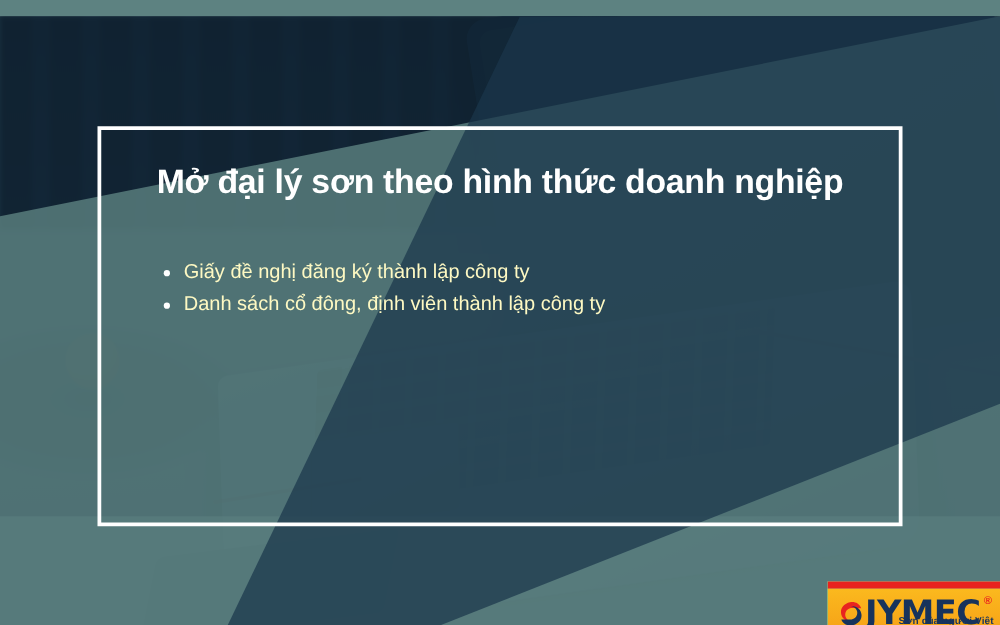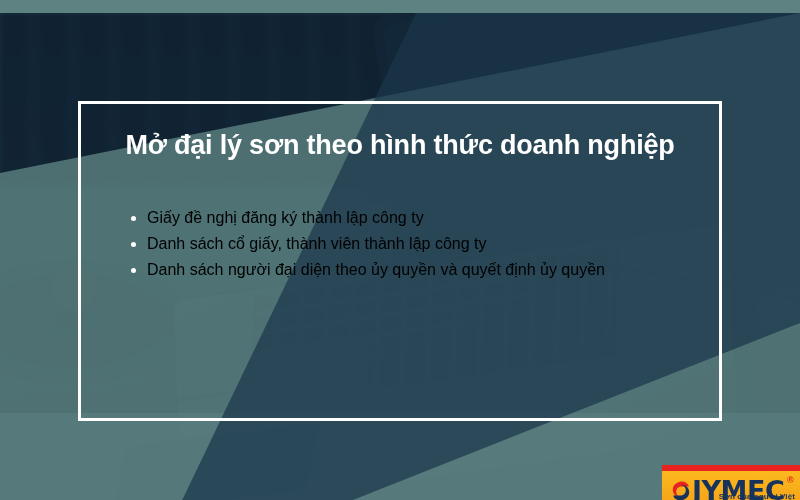--- a/index.html
+++ b/index.html
@@ -196,21 +196,21 @@
     text-align: center;
     margin-top: 6px;
     white-space: nowrap;
   }
   .bullets {
     list-style: none;
     margin: 42px 0 0 26px;
   }
   .bullets li {
     position: relative;
-    color: #000000;
+    color: #fef9c3;
     font-size: 16px;
     line-height: 26px;
     padding-left: 17px;
     white-space: nowrap;
   }
   .bullets li::before {
     content: "";
     position: absolute;
     left: 1px; top: 11px;
     width: 5px; height: 5px;
@@ -285,22 +285,21 @@
   <div class="overlay-teal"></div>
   <div class="overlay-teal-bottom"></div>
   <div class="overlay-navy-topright"></div>
 
   <div class="frame"></div>
 
   <div class="content">
     <div class="title">Mở đại lý sơn theo hình thức doanh nghiệp</div>
     <ul class="bullets">
       <li>Giấy đề nghị đăng ký thành lập công ty</li>
-      <li>Danh sách cổ giấy, thành viên thành lập công ty</li>
-      <li>Danh sách người đại diện theo ủy quyền và quyết định ủy quyền</li>
+      <li>Danh sách cổ đông, định viên thành lập công ty</li>
     </ul>
   </div>
 
   <div class="logo">
     <div class="logo-topbar"></div>
     <div class="logo-body"></div>
     <span class="logo-mark">
       <svg width="26" height="26" viewBox="0 0 26 26">
         <path d="M21 8.5 C19.5 4.5 15.5 3 12 3.8 C7.5 4.8 4.5 8 4.8 12.2 C5 16.4 8.6 19.4 13 19.2 C10 18.4 8 16.2 8.2 13.4 C8.4 10.2 11 8.2 14.2 8.4 Z" fill="#e8231f"></path>
         <path d="M5 17.5 C6.5 21.5 10.5 23 14 22.2 C18.5 21.2 21.5 18 21.2 13.8 C21 9.6 17.4 6.6 13 6.8 C16 7.6 18 9.8 17.8 12.6 C17.6 15.8 15 17.8 11.8 17.6 Z" fill="#17335c"></path>

